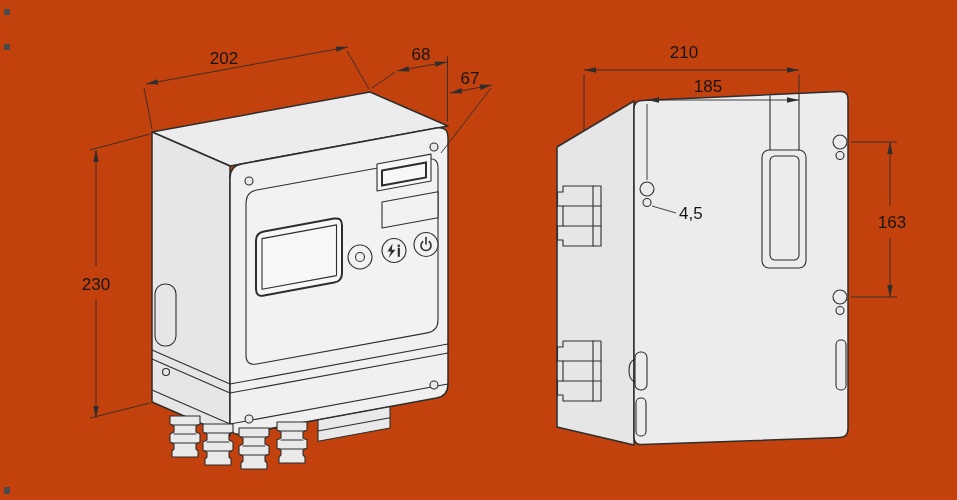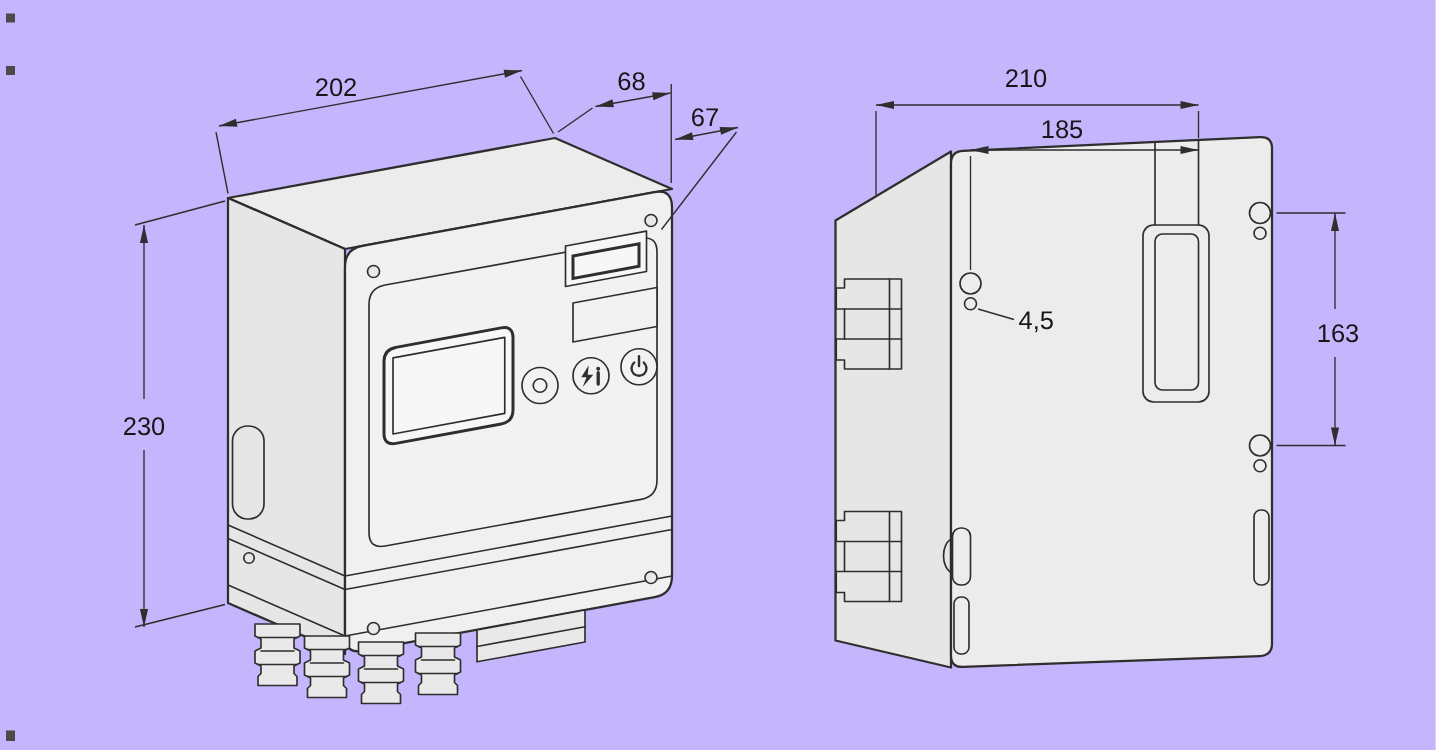--- a/index.html
+++ b/index.html
@@ -1,16 +1,16 @@
 <!DOCTYPE html>
 <html><head>
 <meta charset="utf-8">
 <style>
   html,body{margin:0;padding:0;background:#e9e9e9;}
-  .stage{position:relative;width:957px;height:500px;background:#c4b5fd;overflow:hidden;
+  .stage{position:relative;width:957px;height:500px;background:#c2410c;overflow:hidden;
          font-family:"Liberation Sans",sans-serif;}
   svg{position:absolute;left:0;top:0;}
   .art{stroke:#2e2e2e;fill:none;}
   .o{stroke-width:1.5;stroke-linejoin:round;stroke-linecap:round;}
   .d{stroke-width:1.1;stroke-linejoin:round;stroke-linecap:round;}
   .t{stroke-width:2;}
   .dm{stroke-width:0.9;}
   .fa{fill:#ececec;}   
   .fb{fill:#e6e6e6;}   
   .fc{fill:#f0f0f0;}   

